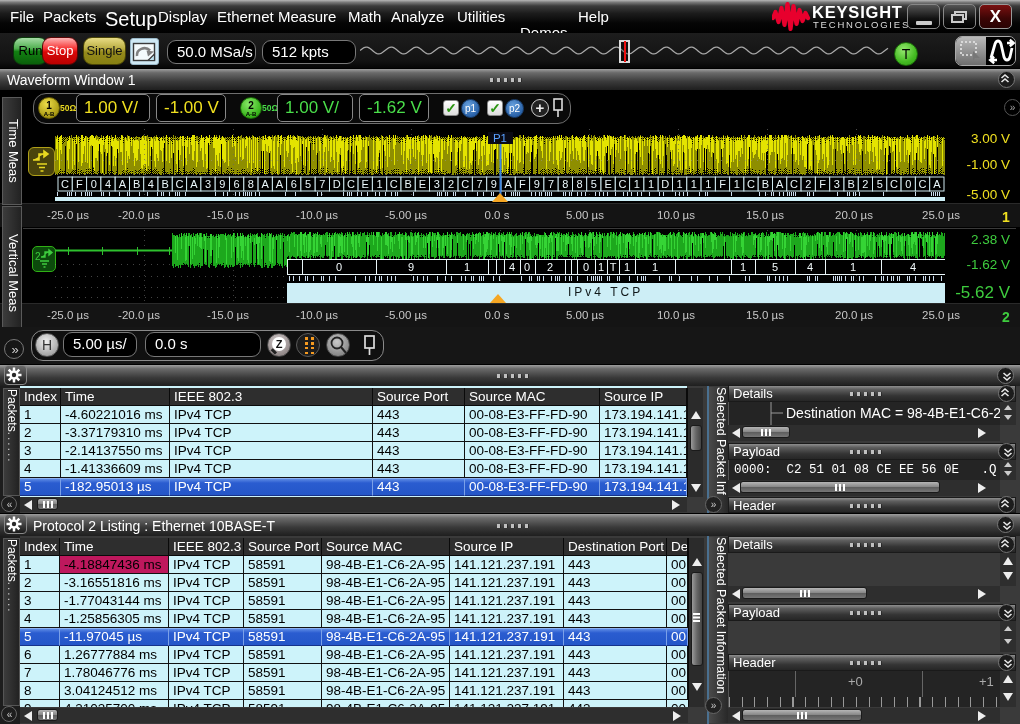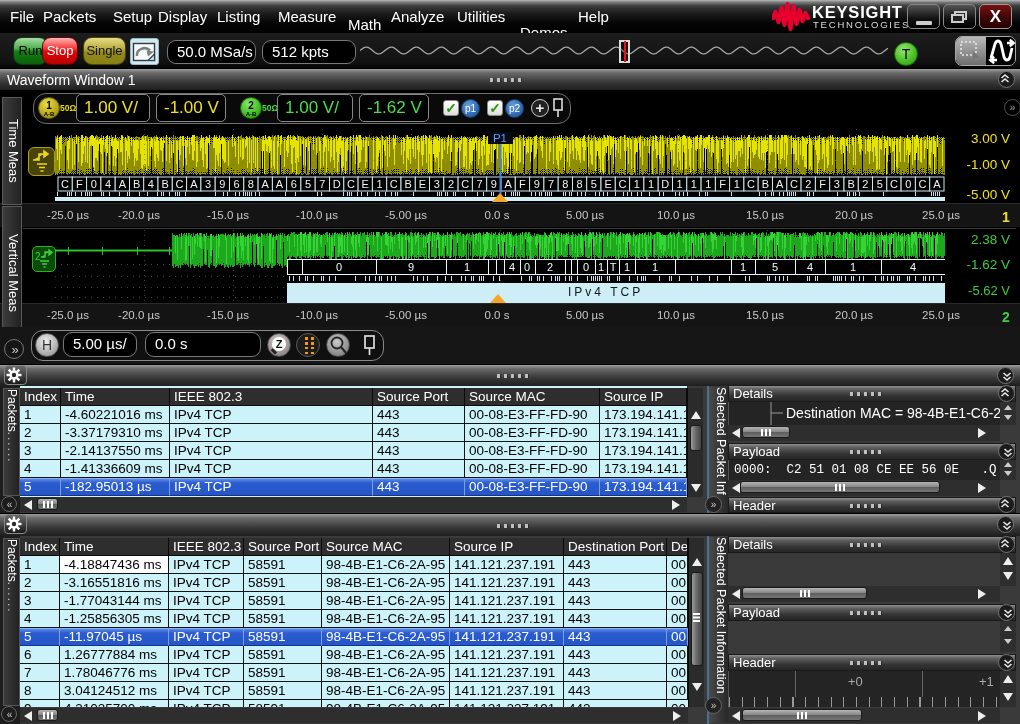--- a/index.html
+++ b/index.html
@@ -15,25 +15,25 @@
 .scroll-h{position:absolute;background:#2e2e2e;}
 .slider{position:absolute;background:linear-gradient(#b5b5b5,#8a8a8a 45%,#5f5f5f 55%,#777);border:1px solid #1a1a1a;border-radius:3px;}
 .arrL,.arrR,.arrU,.arrD{position:absolute;width:0;height:0;}
 .valbox{position:absolute;background:#000;border:1px solid #787878;border-radius:9px;color:#fff;font-size:15px;line-height:22px;padding-left:9px;}
 </style></head><body>
 <div id="page">
 
 <div class="abs" style="left:0;top:0;width:1020px;height:33px;background:linear-gradient(#b8b8b8 0%,#7a7a7a 7%,#3c3c3c 18%,#1c1c1c 40%,#050505 70%,#000 100%);">
 <span class="abs" style="left:10px;top:8px;color:#fff;font-size:15px;">File</span>
       <span class="abs" style="left:43px;top:8px;color:#fff;font-size:15px;">Packets</span>
-      <span class="abs" style="left:105px;top:8px;color:#fff;font-size:15px;margin-left:8px;">Setup</span>
+      <span class="abs" style="left:105px;top:8px;color:#fff;font-size:20px;">Setup</span>
       <span class="abs" style="left:158px;top:8px;color:#fff;font-size:15px;">Display</span>
-      <span class="abs" style="left:217px;top:8px;color:#fff;font-size:15px;">Listing</span>
+      <span class="abs" style="left:217px;top:8px;color:#fff;font-size:15px;">Ethernet</span>
       <span class="abs" style="left:278px;top:8px;color:#fff;font-size:15px;">Measure</span>
-      <span class="abs" style="left:348px;top:8px;color:#fff;font-size:15px;margin-top:8px;">Math</span>
+      <span class="abs" style="left:348px;top:8px;color:#fff;font-size:15px;">Math</span>
       <span class="abs" style="left:391px;top:8px;color:#fff;font-size:15px;">Analyze</span>
       <span class="abs" style="left:457px;top:8px;color:#fff;font-size:15px;">Utilities</span>
       <span class="abs" style="left:520px;top:24px;color:#fff;font-size:15px;">Demos</span>
       <span class="abs" style="left:578px;top:8px;color:#fff;font-size:15px;">Help</span>
 <svg class="abs" style="left:772px;top:1px" width="40" height="31" viewBox="0 0 40 31">
 <path d="M1 17 L3.5 11 L6.5 21 L9.5 7 L12.5 24 L15.5 3 L18.5 28 L21.5 5 L24.5 23 L27.5 9 L30.5 20 L33.5 12 L36 17" stroke="#e8002d" stroke-width="4.2" fill="none" stroke-linejoin="round" stroke-linecap="round"></path>
 </svg>
 <span class="abs" style="left:812px;top:3px;color:#fff;font-size:16.5px;font-weight:bold;letter-spacing:0.8px;">KEYSIGHT</span>
 <span class="abs" style="left:813px;top:19px;color:#ddd;font-size:9.5px;letter-spacing:1.8px;">TECHNOLOGIES</span>
 <div class="abs" style="left:907px;top:4px;width:33px;height:25px;background:linear-gradient(#555,#111 60%,#000);border:1px solid #888;border-radius:5px;">
@@ -365,21 +365,21 @@
       <span class="abs" style="left:854px;top:5px;transform:translateX(-50%);color:#c8c8c8;font-size:11.5px;white-space:nowrap;">20.0 µs</span>
       <span class="abs" style="left:941px;top:5px;transform:translateX(-50%);color:#c8c8c8;font-size:11.5px;white-space:nowrap;">25.0 µs</span>
       <span class="abs" style="left:1002px;top:5px;color:#3ecc3e;font-size:14px;font-weight:bold;">2</span>
     </div>
 
 <span class="abs" style="right:10px;top:131px;color:#f0e020;font-size:13.5px;">3.00 V</span>
 <span class="abs" style="right:10px;top:157px;color:#f0e020;font-size:13.5px;">-1.00 V</span>
 <span class="abs" style="right:10px;top:187px;color:#f0e020;font-size:13.5px;">-5.00 V</span>
 <span class="abs" style="right:10px;top:232px;color:#3ecc3e;font-size:13.5px;">2.38 V</span>
 <span class="abs" style="right:10px;top:257px;color:#3ecc3e;font-size:13.5px;">-1.62 V</span>
-<span class="abs" style="right:10px;top:283px;color:#3ecc3e;font-size:13px;">-5.62 V</span>
+<span class="abs" style="right:10px;top:283px;color:#3ecc3e;font-size:17px;">-5.62 V</span>
 <div class="abs vtext" style="left:2px;top:97px;width:20px;height:108px;background:linear-gradient(to right,#3c3c3c,#222);border:1px solid #5a5a5a;color:#fff;font-size:13px;text-align:center;">Time Meas</div>
 <div class="abs vtext" style="left:2px;top:206px;width:20px;height:134px;background:linear-gradient(to right,#3c3c3c,#222);border:1px solid #5a5a5a;color:#fff;font-size:13px;text-align:center;">Vertical Meas</div>
 <div class="abs vtext" style="left:0px;top:340px;width:16px;height:56px;color:#4a4a4a;font-size:15px;font-style:italic;overflow:hidden;">easur</div>
 
 <div class="abs" style="left:0;top:327px;width:1020px;height:37px;background:#161616;">
 <div class="abs" style="left:4px;top:12px;width:20px;height:20px;border-radius:50%;border:1.5px solid #777;color:#ccc;font-size:13px;text-align:center;line-height:19px;letter-spacing:-2px;">»</div>
 <div class="abs" style="left:31px;top:3px;width:353px;height:31px;border:1px solid #8a8a8a;border-radius:12px;background:#101010;"></div>
 <div class="abs" style="left:35px;top:6px;width:24px;height:24px;border-radius:50%;background:radial-gradient(circle at 45% 35%,#f0f0f0,#a8a8a8 70%,#909090);border:1px solid #555;color:#333;font-size:14px;text-align:center;line-height:23px;">H</div>
 <div class="valbox" style="left:63px;top:5px;width:74px;height:25px;">5.00 µs/</div>
 <div class="valbox" style="left:145px;top:5px;width:116px;height:25px;">0.0 s</div>
@@ -520,20 +520,21 @@
       <div class="abs dots5" style="left:121px;top:6px;width:33px;"></div>
     </div>
 <div class="chev" style="left:998px;top:496px;transform:rotate(180deg);">
       <svg width="12" height="12" viewBox="0 0 12 12">
         <path d="M2.5 2 L6 5 L9.5 2 M2.5 6 L6 9 L9.5 6" stroke="#e8e8e8" stroke-width="1.6" fill="none"></path>
       </svg>
     </div>
 <div class="abs" style="left:705px;top:496px;width:17px;height:17px;border-radius:50%;border:1px solid #666;background:#222;color:#ccc;font-size:10px;text-align:center;line-height:16px;">»</div>
 
 <div class="abs grad-title" style="left:0;top:513px;width:1020px;height:23px;border-top:1px solid #000;">
+<span class="abs" style="left:33px;top:4px;color:#fff;font-size:14px;">Protocol 2 Listing : Ethernet 10BASE-T</span>
 <div class="abs dots5" style="left:497px;top:10px;width:33px;"></div>
 </div>
 <div class="abs" style="left:4px;top:514px;width:23px;height:20px;background:linear-gradient(#6a6a6a,#1a1a1a);border:1px solid #888;border-radius:4px;">
 <svg width="18" height="18" viewBox="0 0 18 18">
         <path d="M16.5 7.8 L16.5 10.2 L13.4 10.3 L13.0 11.2 L15.2 13.4 L13.4 15.2 L11.2 13.0 L10.3 13.4 L10.2 16.5 L7.8 16.5 L7.7 13.4 L6.8 13.0 L4.6 15.2 L2.8 13.4 L5.0 11.2 L4.6 10.3 L1.5 10.2 L1.5 7.8 L4.6 7.7 L5.0 6.8 L2.8 4.6 L4.6 2.8 L6.8 5.0 L7.7 4.6 L7.8 1.5 L10.2 1.5 L10.3 4.6 L11.2 5.0 L13.4 2.8 L15.2 4.6 L13.0 6.8 L13.4 7.7 Z" fill="#fff"></path>
         <circle cx="9" cy="9" r="2.2" fill="#2a2a2a"></circle>
       </svg></div>
 <div class="chev" style="left:997px;top:516px;">
       <svg width="12" height="12" viewBox="0 0 12 12">
         <path d="M2.5 2 L6 5 L9.5 2 M2.5 6 L6 9 L9.5 6" stroke="#e8e8e8" stroke-width="1.6" fill="none"></path>
@@ -545,21 +546,21 @@
 <div class="abs" style="left:20px;top:538px;width:668px;height:169px;background:#cdf3fa;"></div>
 <div class="hdrcell" style="left:20px;top:538px;width:40px;height:18px;">Index</div>
     <div class="hdrcell" style="left:60px;top:538px;width:109px;height:18px;">Time</div>
     <div class="hdrcell" style="left:169px;top:538px;width:75px;height:18px;">IEEE 802.3</div>
     <div class="hdrcell" style="left:244px;top:538px;width:78px;height:18px;">Source Port</div>
     <div class="hdrcell" style="left:322px;top:538px;width:128px;height:18px;">Source MAC</div>
     <div class="hdrcell" style="left:450px;top:538px;width:114px;height:18px;">Source IP</div>
     <div class="hdrcell" style="left:564px;top:538px;width:103px;height:18px;">Destination Port</div>
     <div class="hdrcell" style="left:667px;top:538px;width:21px;height:18px;">De</div>
     <div class="cell" style="left:20px;top:556px;width:40px;height:18px;background:#cdf3fa;color:#000;">1</div>
-    <div class="cell" style="left:60px;top:556px;width:109px;height:18px;background:#ffffff;color:#000;">-4.18847436 ms</div>
+    <div class="cell" style="left:60px;top:556px;width:109px;height:18px;background:#be185d;color:#000;">-4.18847436 ms</div>
     <div class="cell" style="left:169px;top:556px;width:75px;height:18px;background:#cdf3fa;color:#000;">IPv4 TCP</div>
     <div class="cell" style="left:244px;top:556px;width:78px;height:18px;background:#cdf3fa;color:#000;">58591</div>
     <div class="cell" style="left:322px;top:556px;width:128px;height:18px;background:#cdf3fa;color:#000;">98-4B-E1-C6-2A-95</div>
     <div class="cell" style="left:450px;top:556px;width:114px;height:18px;background:#cdf3fa;color:#000;">141.121.237.191</div>
     <div class="cell" style="left:564px;top:556px;width:103px;height:18px;background:#cdf3fa;color:#000;">443</div>
     <div class="cell" style="left:667px;top:556px;width:21px;height:18px;background:#cdf3fa;color:#000;">00</div>
     <div class="cell" style="left:20px;top:574px;width:40px;height:18px;background:#cdf3fa;color:#000;">2</div>
     <div class="cell" style="left:60px;top:574px;width:109px;height:18px;background:#cdf3fa;color:#000;">-3.16551816 ms</div>
     <div class="cell" style="left:169px;top:574px;width:75px;height:18px;background:#cdf3fa;color:#000;">IPv4 TCP</div>
     <div class="cell" style="left:244px;top:574px;width:78px;height:18px;background:#cdf3fa;color:#000;">58591</div>

